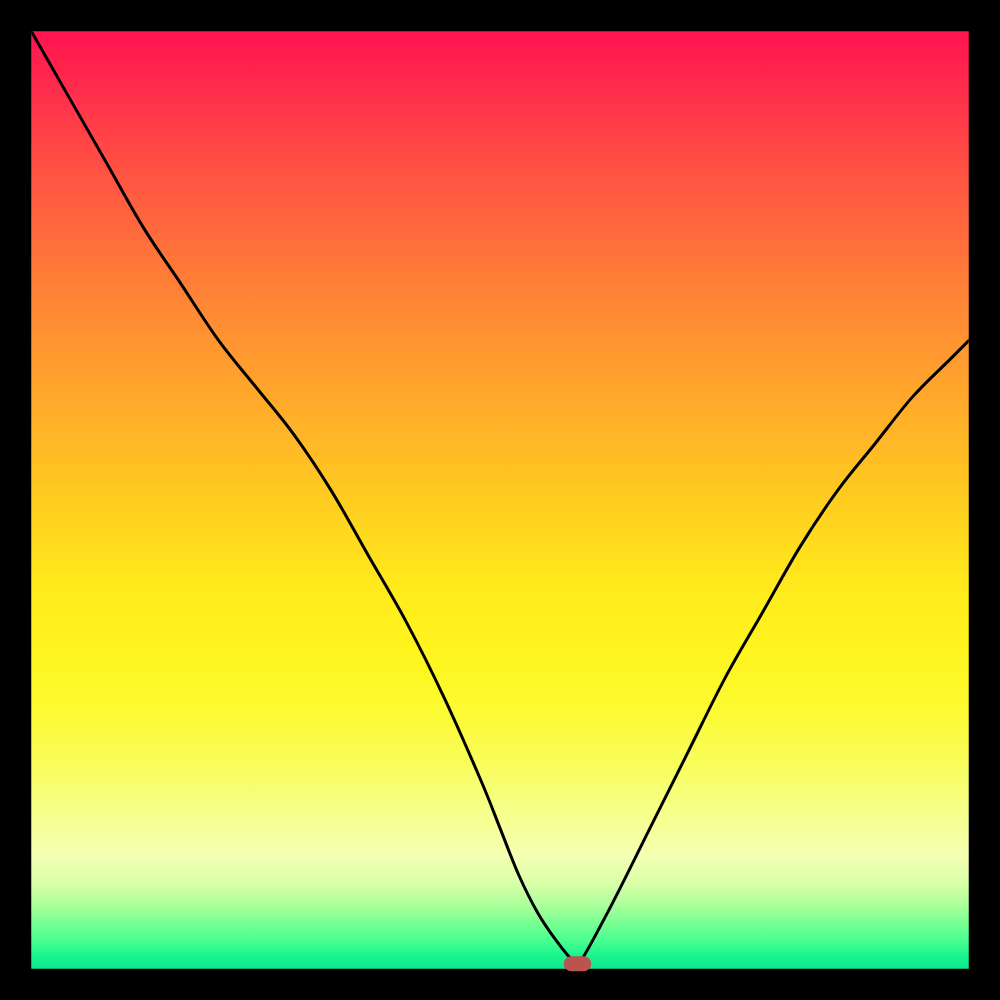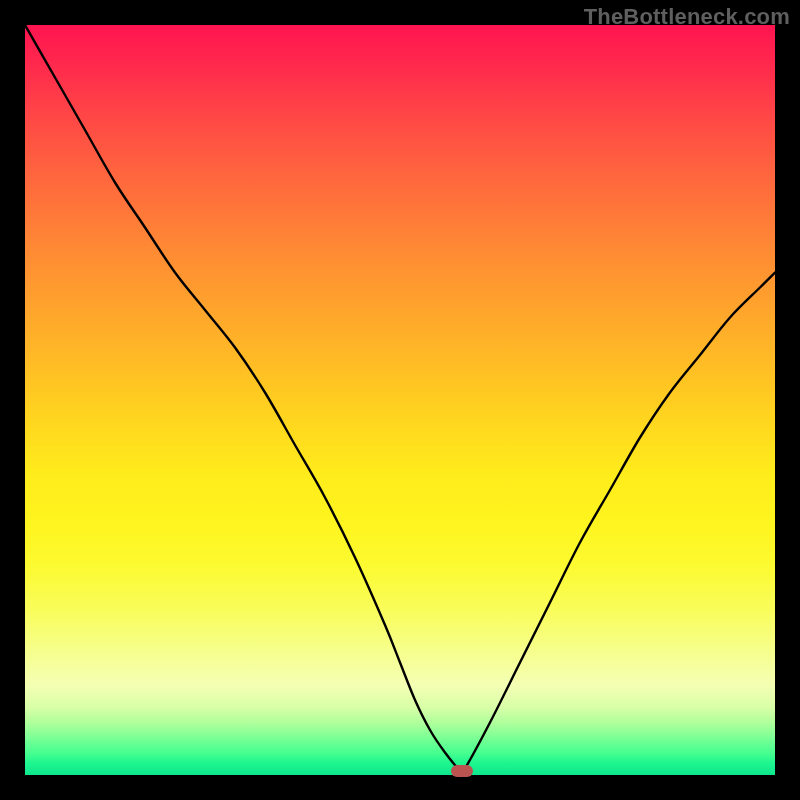--- a/index.html
+++ b/index.html
@@ -69,21 +69,20 @@
   svg.curve {
     position: absolute;
     inset: 0;
     z-index: 2;
   }
 </style>
 </head>
 <body>
 
 <div class="stage">
-  <div class="watermark">TheBottleneck.com</div>
 
   <div class="plot">
     <div class="gradient"></div>
 
     <svg class="curve" viewBox="0 0 750 750" preserveAspectRatio="none">
       <path d="M 0.00 0.00 C 5.00 8.75, 20.00 35.00, 30.00 52.50 C 40.00 70.00, 50.00 87.50, 60.00 105.00 C 70.00 122.50, 80.00 141.25, 90.00 157.50 C 100.00 173.75, 110.00 187.50, 120.00 202.50 C 130.00 217.50, 140.00 233.75, 150.00 247.50 C 160.00 261.25, 170.00 272.50, 180.00 285.00 C 190.00 297.50, 200.00 308.75, 210.00 322.50 C 220.00 336.25, 230.00 351.25, 240.00 367.50 C 250.00 383.75, 260.00 402.50, 270.00 420.00 C 280.00 437.50, 290.00 453.75, 300.00 472.50 C 310.00 491.25, 320.00 511.25, 330.00 532.50 C 340.00 553.75, 352.50 582.50, 360.00 600.00 C 367.50 617.50, 370.00 625.00, 375.00 637.50 C 380.00 650.00, 385.00 663.75, 390.00 675.00 C 395.00 686.25, 400.00 696.25, 405.00 705.00 C 410.00 713.75, 415.00 720.75, 420.00 727.50 C 425.00 734.25, 431.87 742.50, 435.00 745.50 C 438.12 748.50, 433.75 753.50, 438.75 745.50 C 443.75 737.50, 455.63 715.50, 465.00 697.50 C 474.38 679.50, 485.00 657.50, 495.00 637.50 C 505.00 617.50, 515.00 597.50, 525.00 577.50 C 535.00 557.50, 545.00 536.25, 555.00 517.50 C 565.00 498.75, 575.00 482.50, 585.00 465.00 C 595.00 447.50, 605.00 428.75, 615.00 412.50 C 625.00 396.25, 635.00 381.25, 645.00 367.50 C 655.00 353.75, 665.00 342.50, 675.00 330.00 C 685.00 317.50, 695.00 303.75, 705.00 292.50 C 715.00 281.25, 727.50 270.00, 735.00 262.50 C 742.50 255.00, 747.50 250.00, 750.00 247.50" fill="none" stroke="#000000" stroke-width="2.4" stroke-linecap="round" stroke-linejoin="round"></path>
     </svg>
 
     <div class="marker" style="left: 436.875px; top: 745.5px; background: rgb(187, 84, 80);"></div>
   </div>

